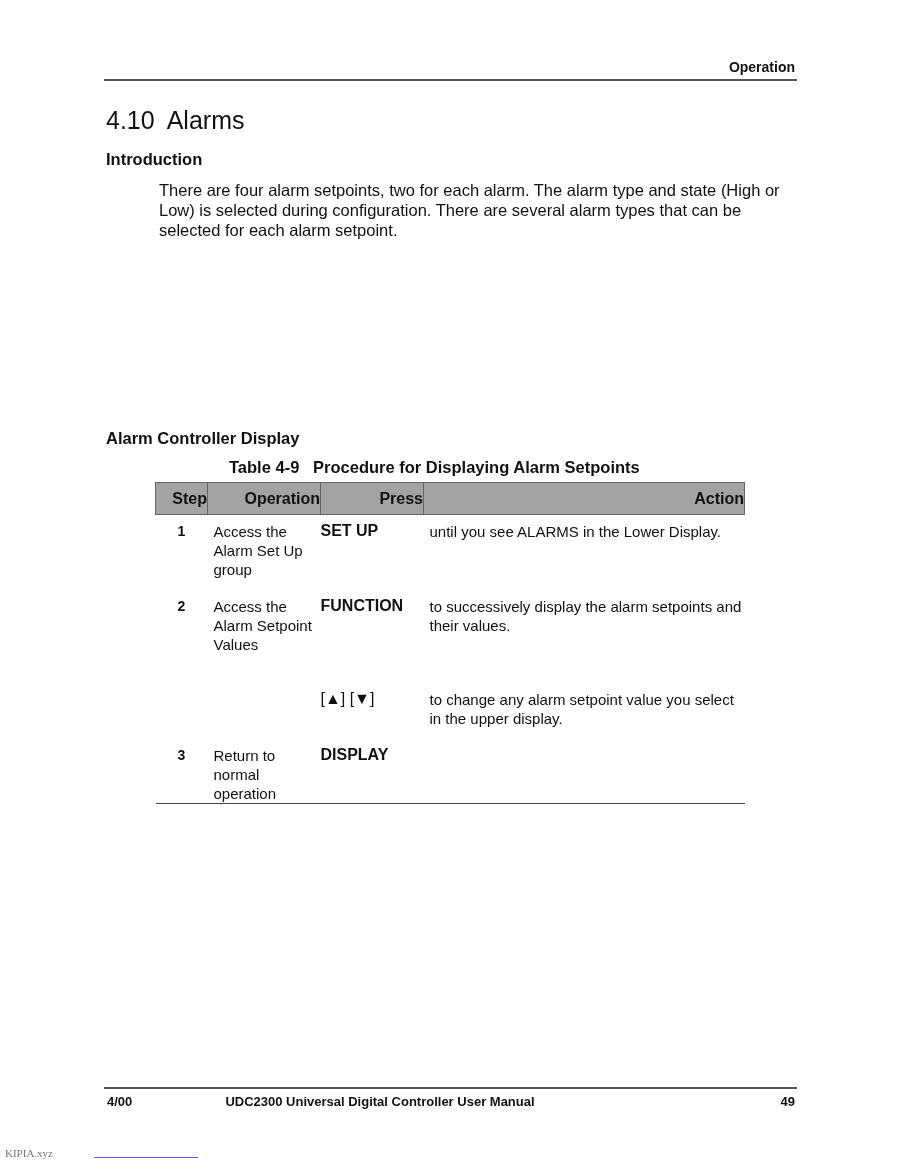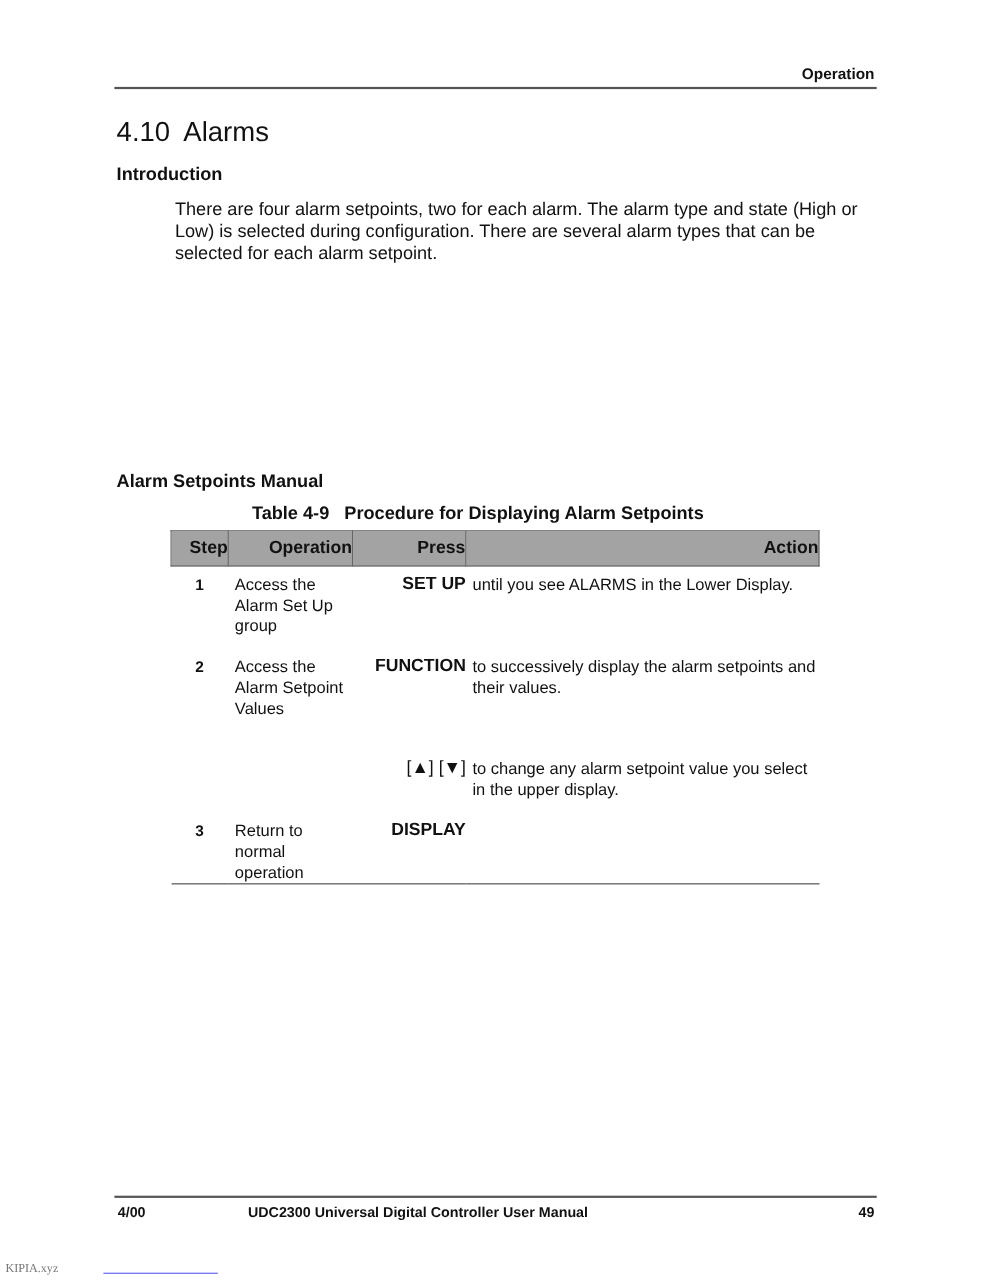--- a/index.html
+++ b/index.html
@@ -18,21 +18,21 @@
                  border-collapse: collapse; font-size: 15px; }
     table.proc th { background: #a3a3a3; border: 1.5px solid #666; height: 31px;
                     font-weight: bold; font-size: 16px; text-align: right; padding: 0; }
     table.proc td { vertical-align: top; padding: 0; line-height: 19px; }
     table.proc col.c1 { width: 52px; }
     table.proc col.c2 { width: 113px; }
     table.proc col.c3 { width: 103px; }
     table.proc col.c4 { width: auto; }
     td.step { text-align: center; font-weight: bold; font-size: 14px; padding-top: 7px !important; }
     td.op { padding: 7px 0 0 6px !important; }
-    td.press { text-align: right; font-weight: bold; font-size: 16px; padding-top: 6px !important; }
+    td.press { text-align: left; font-weight: bold; font-size: 16px; padding-top: 6px !important; }
     td.press.arrows { font-weight: normal; }
     td.action { padding: 7px 0 0 6px !important; }
     tr.r1 td { height: 68px; }
     tr.r2 td { height: 86px; }
     tr.r2b td { height: 49px; }
     tr.r3 td { height: 52px; border-bottom: 1.5px solid #444; }
     .foot-rule { left: 104px; width: 693px; top: 1087px; height: 0; border-top: 2px solid #555; }
     .footer-left { left: 107px; top: 1094px; font-size: 13px; font-weight: bold; }
     .footer-center { left: 0; width: 760px; top: 1094px; font-size: 13px; font-weight: bold; text-align: center; }
     .footer-right { right: 105px; top: 1094px; font-size: 13px; font-weight: bold; }
@@ -48,21 +48,21 @@
 <div class="abs section-title">
   <span class="num">4.10</span><span>Alarms</span>
 </div>
 
 <div class="abs sub-heading" style="top:150px;">Introduction</div>
 
 <div class="abs body-block" style="top:180px;">
   <p>There are four alarm setpoints, two for each alarm. The alarm type and state (High or Low) is selected during configuration. There are several alarm types that can be selected for each alarm setpoint.</p>
 </div>
 
-<div class="abs sub-heading" style="top:429px;">Alarm Setpoints Manual</div>
+<div class="abs sub-heading" style="top:429px;">Alarm Controller Display</div>
 
 <div class="abs table-caption">Table 4-9   Procedure for Displaying Alarm Setpoints</div>
 
 <table class="proc">
   <colgroup>
       <col class="c1">
       <col class="c2">
       <col class="c3">
       <col class="c4">
     </colgroup>

